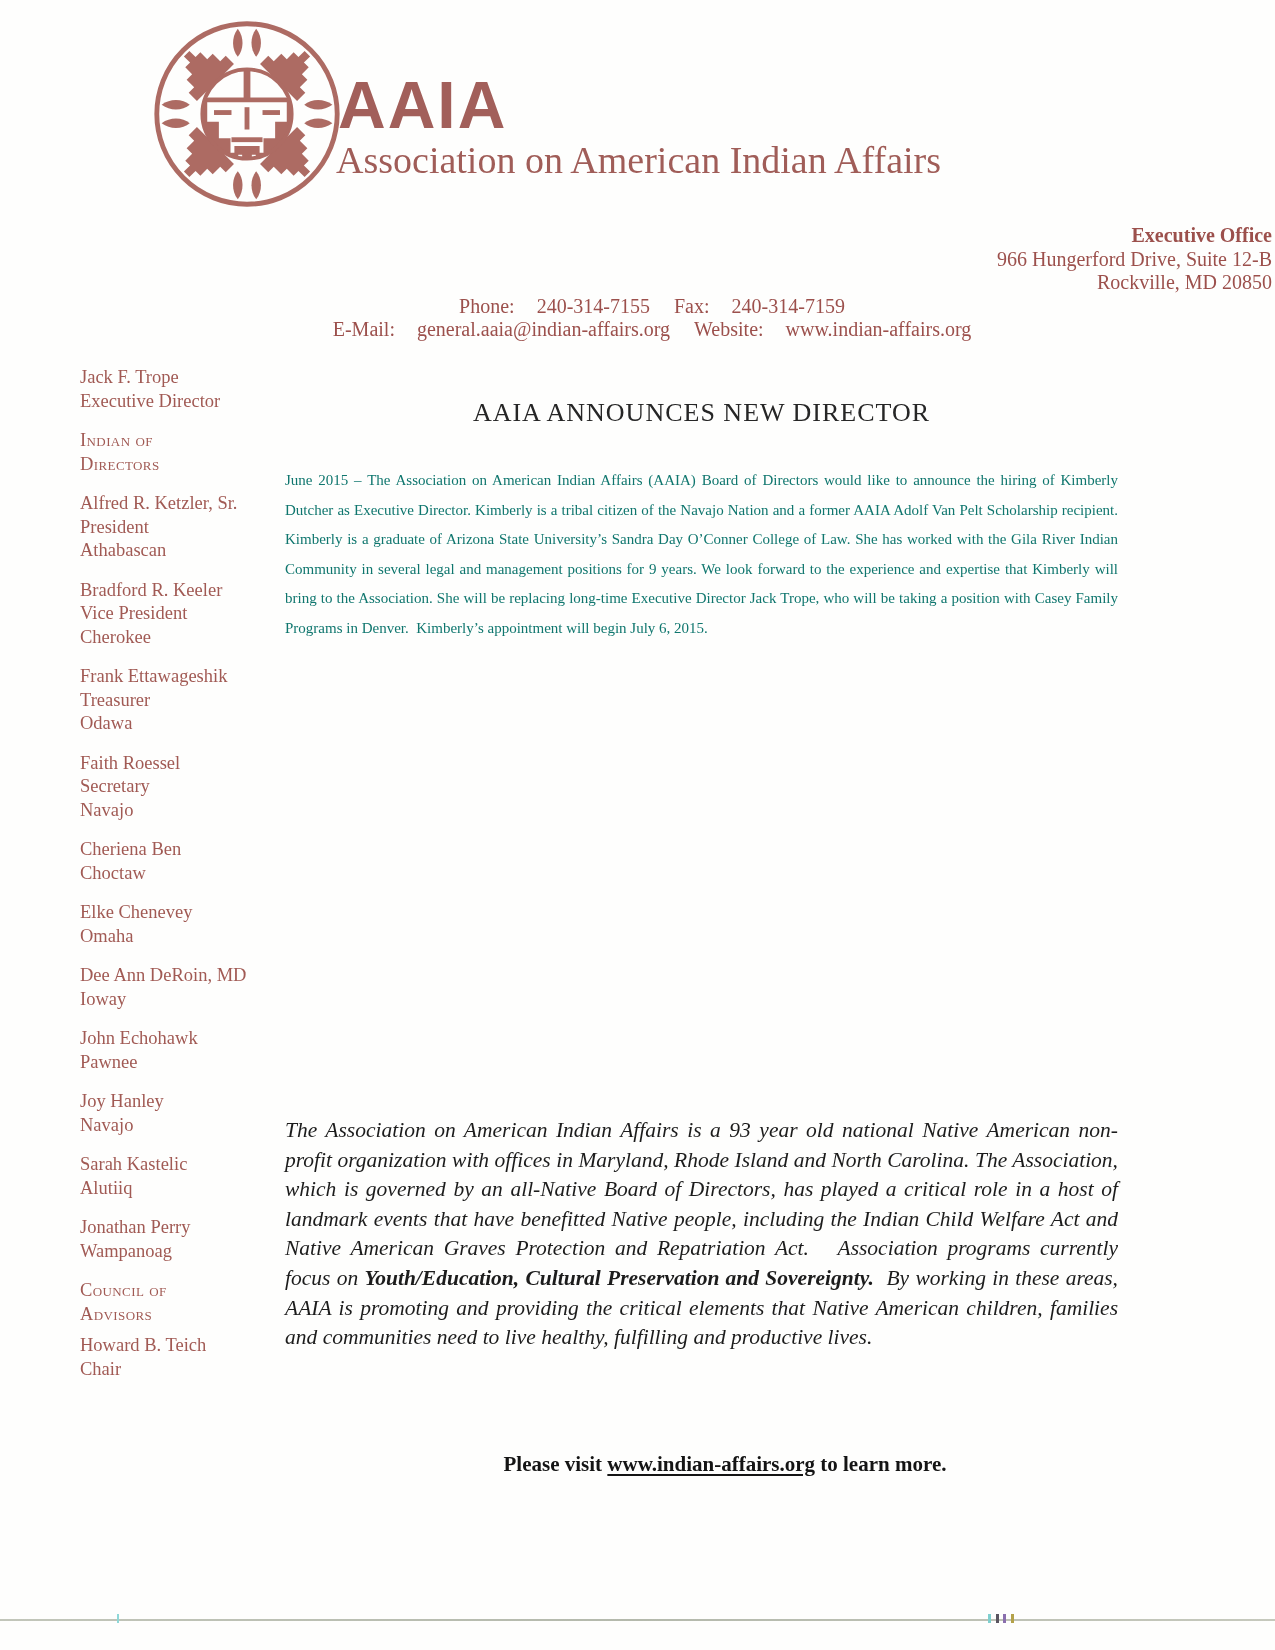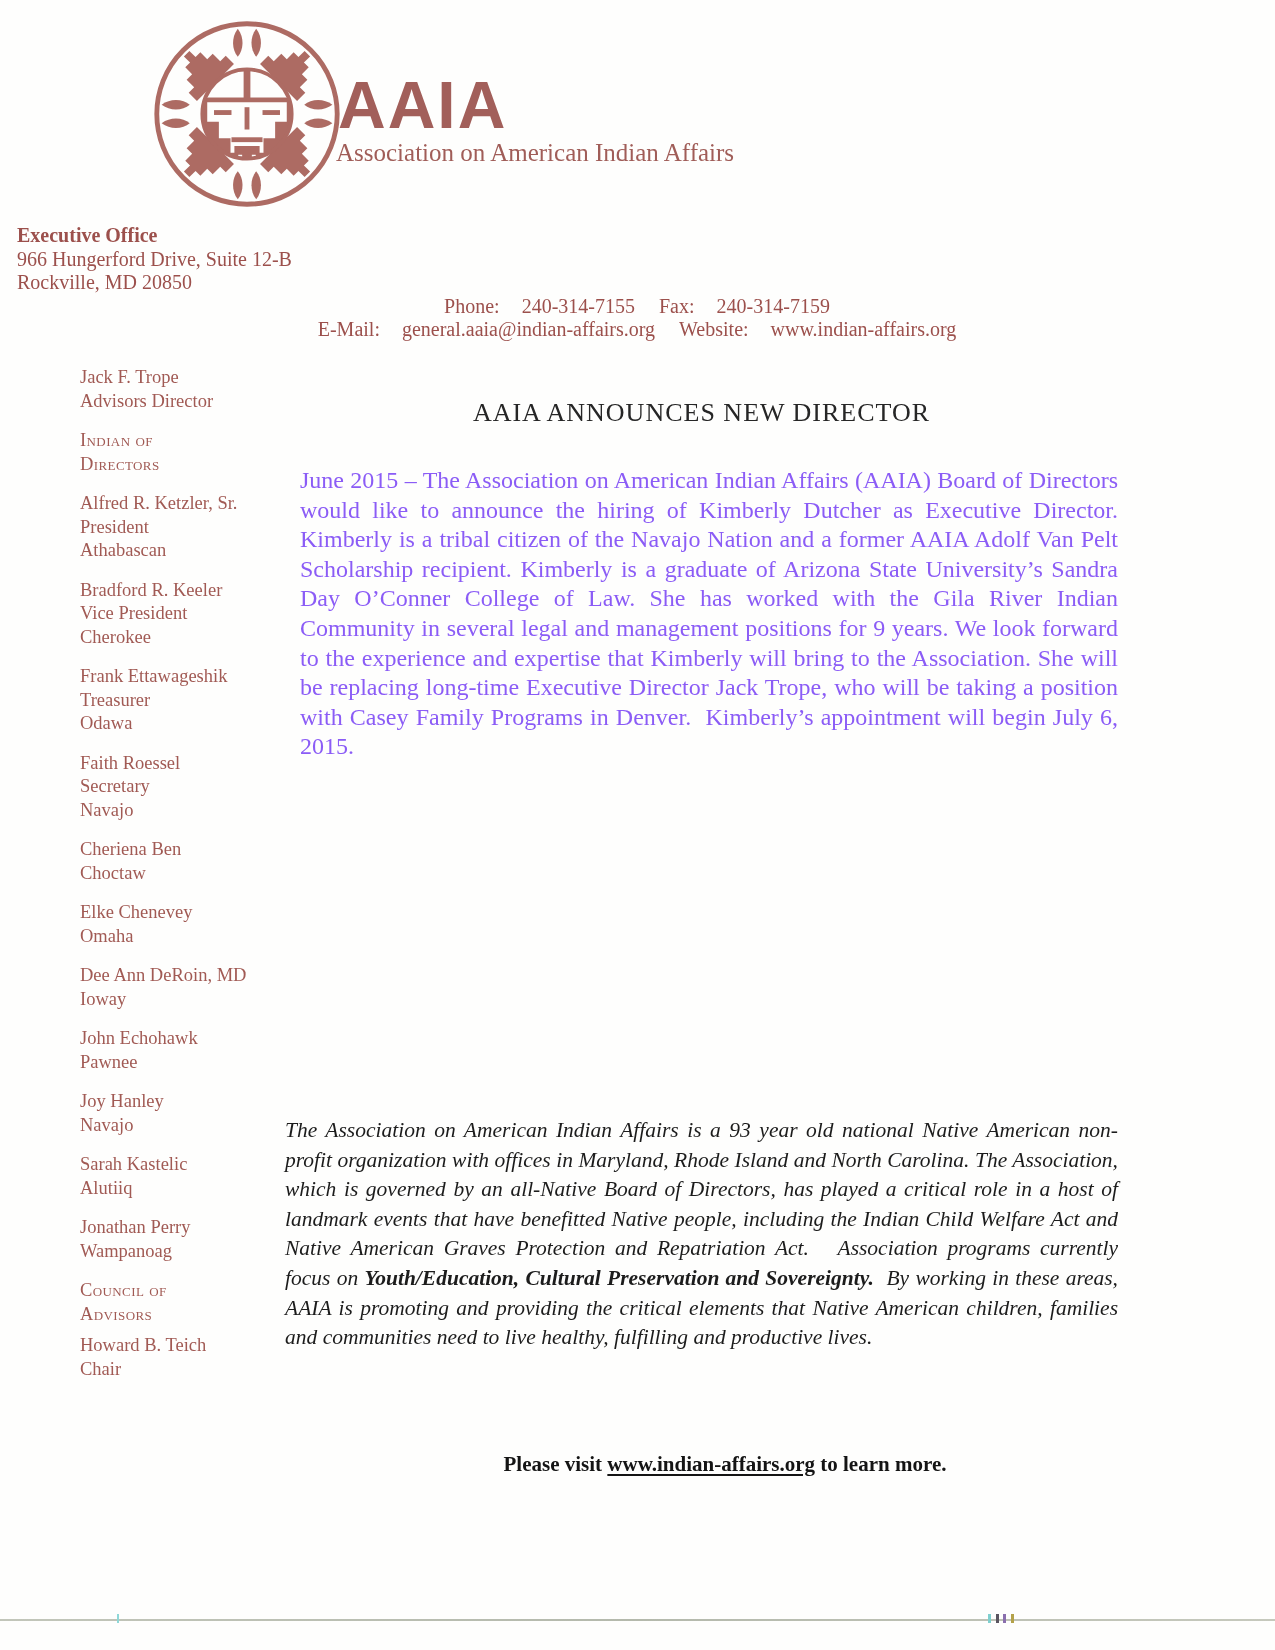--- a/index.html
+++ b/index.html
@@ -27,30 +27,30 @@
     font-family: "Liberation Sans", "DejaVu Sans", sans-serif;
     font-weight: 700;
     font-size: 66px;
     line-height: 1;
     letter-spacing: 2px;
     color: #a25f5a;
   }
   .orgname {
     position: absolute;
     left: 336px; top: 139px;
-    font-size: 25px;
+    font-size: 38px;
     line-height: 1.15;
     color: #a05d58;
     white-space: nowrap;
   }
   .office {
     position: absolute;
-    left: 17px; top: 224px;
+    left: 32px; top: 224px;
     width: 1240px;
-    text-align: left;
+    text-align: right;
     color: #9c504c;
     font-size: 20px;
     line-height: 23.6px;
   }
   .office .office-title { font-weight: 700; }
   .office .pair-line { display: flex; justify-content: center; gap: 24px; }
   .office .pair-line .pair { display: inline-flex; gap: 22px; }
 
   
   .sidebar {
@@ -75,25 +75,25 @@
   .headline {
     margin: 0;
     text-align: center;
     font-size: 26px;
     font-weight: 400;
     letter-spacing: 1px;
     color: #262626;
     line-height: 30px;
   }
   .body-par {
-    margin: 38px 0 0 15px;
-    font-size: 24px;
+    margin: 38px 0 0 0;
+    font-size: 15px;
     line-height: 29.6px;
     text-align: justify;
-    color: #8b5cf6;
+    color: #0f766e;
   }
   .about {
     position: absolute;
     left: 285px; top: 1116px;
     width: 833px;
     margin: 0;
     font-style: italic;
     font-size: 21.5px;
     line-height: 29.6px;
     text-align: justify;
@@ -207,21 +207,21 @@
       <span class="pair">
         <span>Website:</span>
         <span>www.indian-affairs.org</span>
       </span>
     </div>
   </div>
 
   <aside class="sidebar">
       <div class="sb-entry">
         <div class="sb-line">Jack F. Trope</div>
-        <div class="sb-line">Advisors Director</div>
+        <div class="sb-line">Executive Director</div>
       </div>
       <div class="sb-entry sc">
         <div class="sb-line">Indian of</div>
         <div class="sb-line">Directors</div>
       </div>
       <div class="sb-entry">
         <div class="sb-line">Alfred R. Ketzler, Sr.</div>
         <div class="sb-line">President</div>
         <div class="sb-line">Athabascan</div>
       </div>

